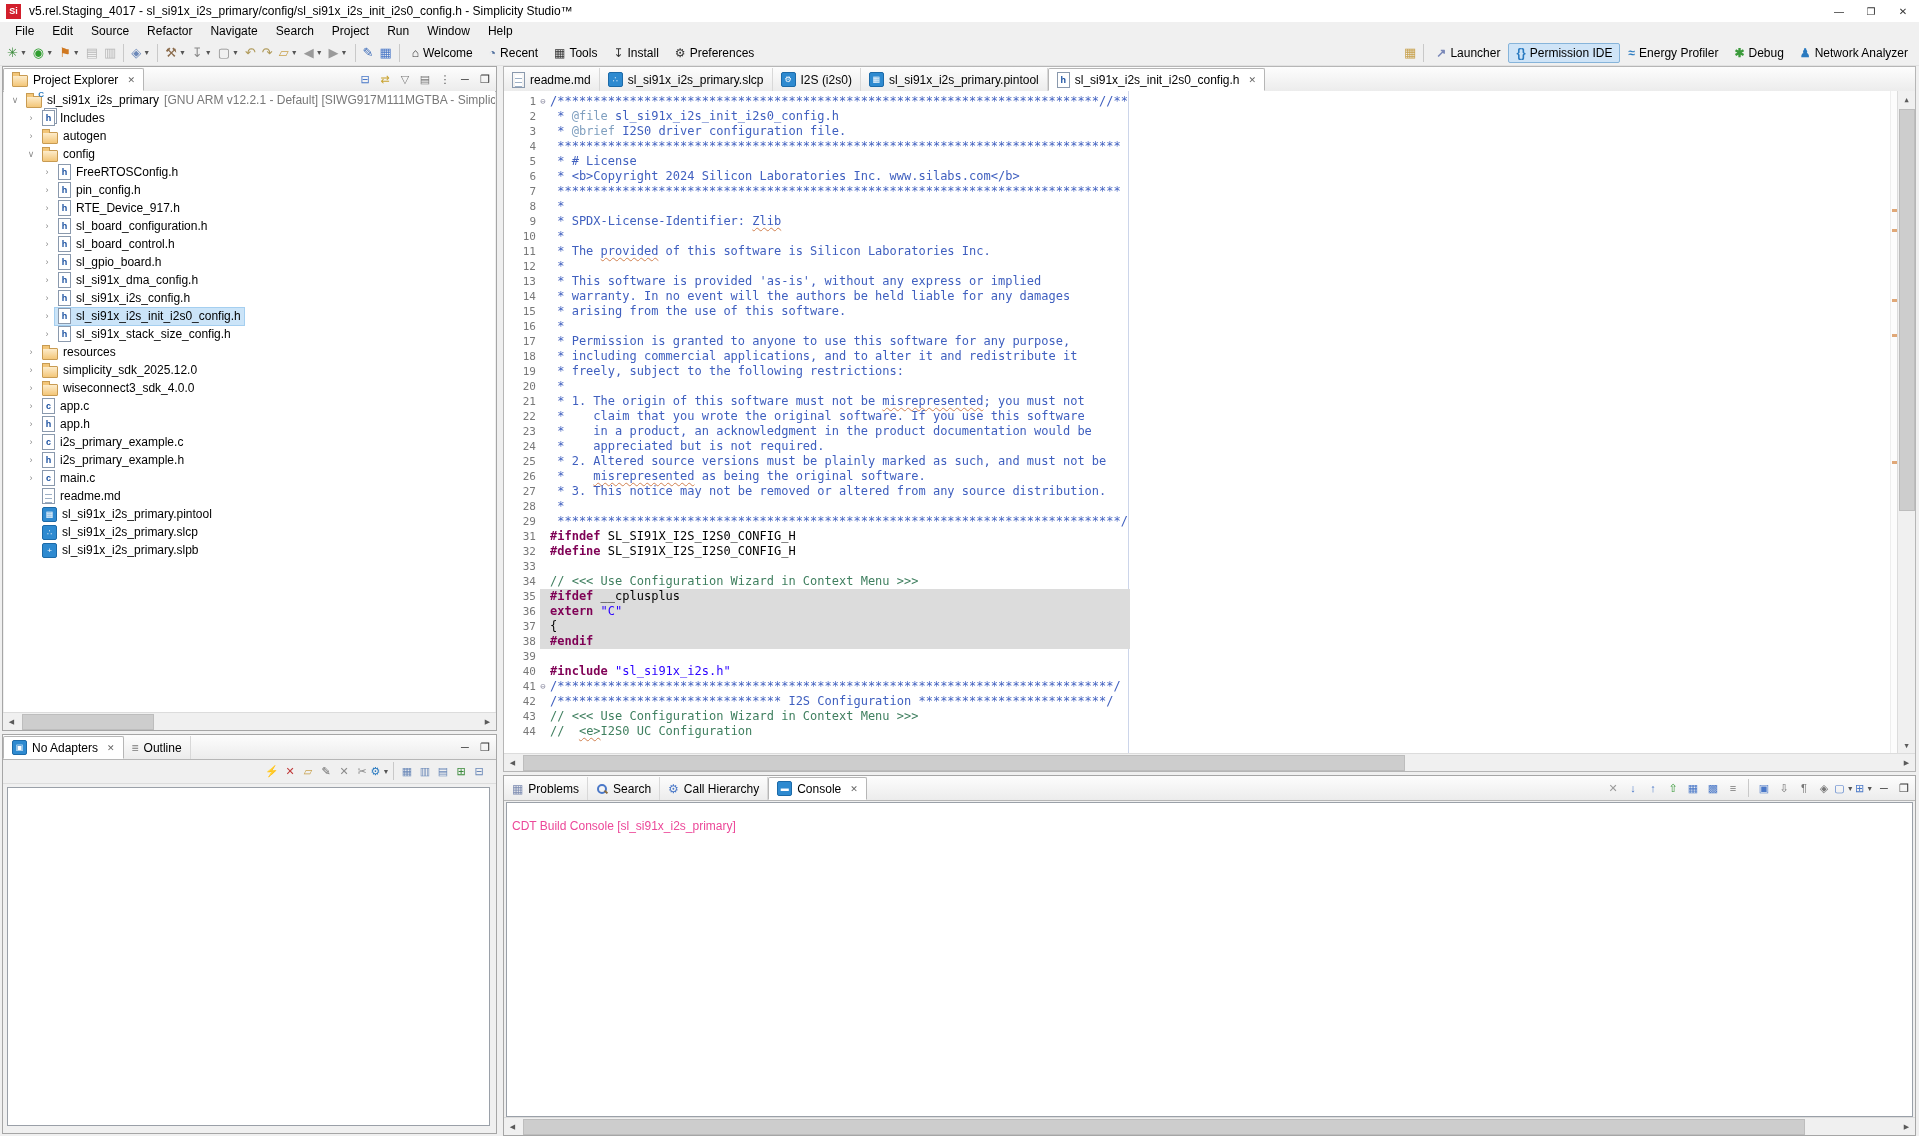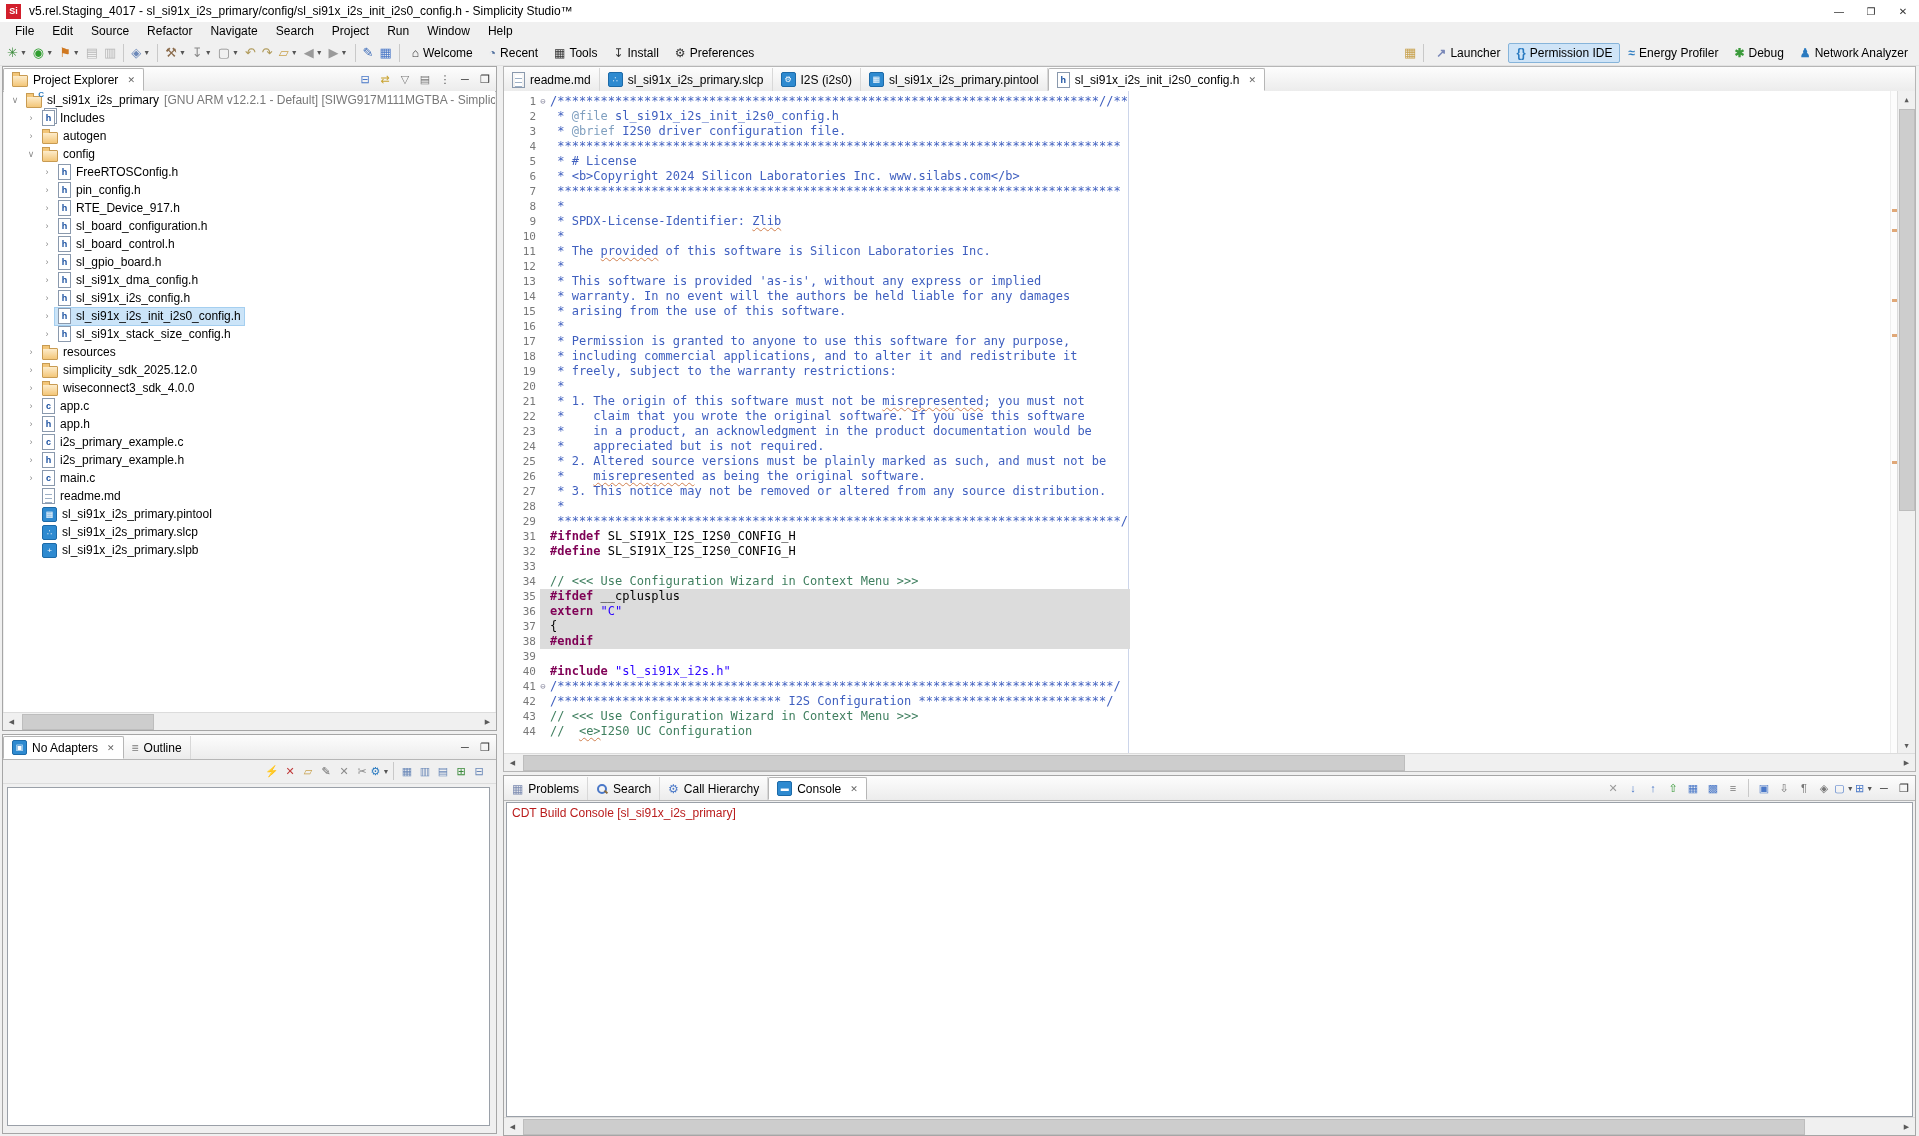--- a/index.html
+++ b/index.html
@@ -78,21 +78,21 @@
   .fold{display:inline-block;width:14px;text-align:center;color:#8a8aa0;font-size:9px;vertical-align:top;}
   .hlband{position:absolute;left:36px;width:590px;top:0;height:15px;background:#dcdcdc;z-index:-1;}
   .tok-c{color:#3f5fbf;} .tok-t{color:#7f9fbf;} .tok-g{color:#3f7f5f;}
   .tok-k{color:#7f0055;font-weight:bold;} .tok-s{color:#2a00ff;} .tok-p{color:#000;}
   .sq{text-decoration:underline;text-decoration-style:wavy;text-decoration-color:#d08050;text-decoration-thickness:1px;text-underline-offset:2px;}
   .ovr{position:absolute;right:17px;top:0;bottom:0;width:7px;background:#fcfcfc;border-left:1px solid #eee;}
   .ovr-mark{position:absolute;left:1px;width:5px;height:3px;background:#e0a878;}
 
   
   .console-box{position:absolute;left:2px;right:2px;top:26px;bottom:18px;background:#fff;border:1px solid #9aa0a8;}
-  .console-label{padding:3px 5px;font-size:12px;color:#b91c1c;}
+  .console-label{padding:16px 5px;font-size:12px;color:#ec4899;}
   .adapters-toolbar{position:absolute;left:0;right:0;top:24px;height:25px;display:flex;align-items:center;justify-content:flex-end;padding-right:8px;border-bottom:1px solid #ddd;box-sizing:border-box;}
   .adapters-box{position:absolute;left:4px;right:6px;top:52px;bottom:7px;background:#fff;border:1px solid #9aa0a8;}
 </style>
 </head>
 <body>
 
 <div class="root">
 
   <div class="titlebar">
     <div class="app-ico">Si</div>
@@ -551,21 +551,21 @@
           <div class="cl"><span class="num">9</span><span class="fold"></span><span class="tok-c"> * SPDX-License-Identifier: </span><span class="tok-c sq">Zlib</span></div>
           <div class="cl"><span class="num">10</span><span class="fold"></span><span class="tok-c"> *</span></div>
           <div class="cl"><span class="num">11</span><span class="fold"></span><span class="tok-c"> * The </span><span class="tok-c sq">provided</span><span class="tok-c"> of this software is Silicon Laboratories Inc.</span></div>
           <div class="cl"><span class="num">12</span><span class="fold"></span><span class="tok-c"> *</span></div>
           <div class="cl"><span class="num">13</span><span class="fold"></span><span class="tok-c"> * This software is provided 'as-is', without any express or implied</span></div>
           <div class="cl"><span class="num">14</span><span class="fold"></span><span class="tok-c"> * warranty. In no event will the authors be held liable for any damages</span></div>
           <div class="cl"><span class="num">15</span><span class="fold"></span><span class="tok-c"> * arising from the use of this software.</span></div>
           <div class="cl"><span class="num">16</span><span class="fold"></span><span class="tok-c"> *</span></div>
           <div class="cl"><span class="num">17</span><span class="fold"></span><span class="tok-c"> * Permission is granted to anyone to use this software for any purpose,</span></div>
           <div class="cl"><span class="num">18</span><span class="fold"></span><span class="tok-c"> * including commercial applications, and to alter it and redistribute it</span></div>
-          <div class="cl"><span class="num">19</span><span class="fold"></span><span class="tok-c"> * freely, subject to the warranty restrictions:</span></div>
+          <div class="cl"><span class="num">19</span><span class="fold"></span><span class="tok-c"> * freely, subject to the following restrictions:</span></div>
           <div class="cl"><span class="num">20</span><span class="fold"></span><span class="tok-c"> *</span></div>
           <div class="cl"><span class="num">21</span><span class="fold"></span><span class="tok-c"> * 1. The origin of this software must not be </span><span class="tok-c sq">misrepresented</span><span class="tok-c">; you must not</span></div>
           <div class="cl"><span class="num">22</span><span class="fold"></span><span class="tok-c"> *    claim that you wrote the original software. If you use this software</span></div>
           <div class="cl"><span class="num">23</span><span class="fold"></span><span class="tok-c"> *    in a product, an acknowledgment in the product documentation would be</span></div>
           <div class="cl"><span class="num">24</span><span class="fold"></span><span class="tok-c"> *    appreciated but is not required.</span></div>
           <div class="cl"><span class="num">25</span><span class="fold"></span><span class="tok-c"> * 2. Altered source versions must be plainly marked as such, and must not be</span></div>
           <div class="cl"><span class="num">26</span><span class="fold"></span><span class="tok-c"> *    </span><span class="tok-c sq">misrepresented</span><span class="tok-c"> as being the original software.</span></div>
           <div class="cl"><span class="num">27</span><span class="fold"></span><span class="tok-c"> * 3. This notice may not be removed or altered from any source distribution.</span></div>
           <div class="cl"><span class="num">28</span><span class="fold"></span><span class="tok-c"> *</span></div>
           <div class="cl"><span class="num">29</span><span class="fold"></span><span class="tok-c"> ******************************************************************************/</span></div>

